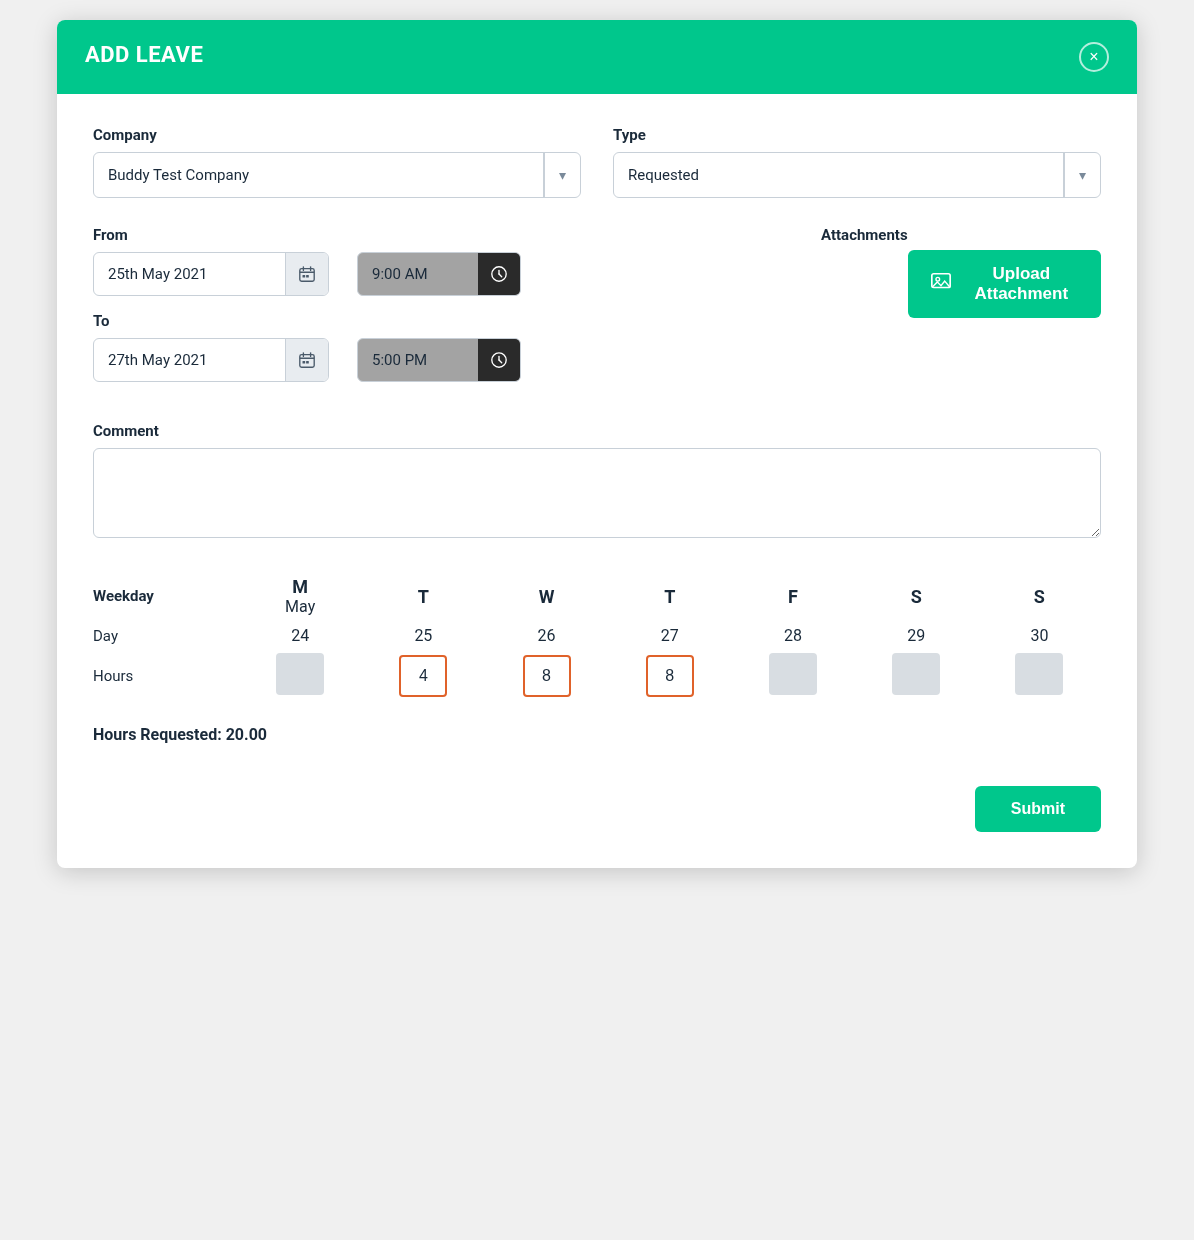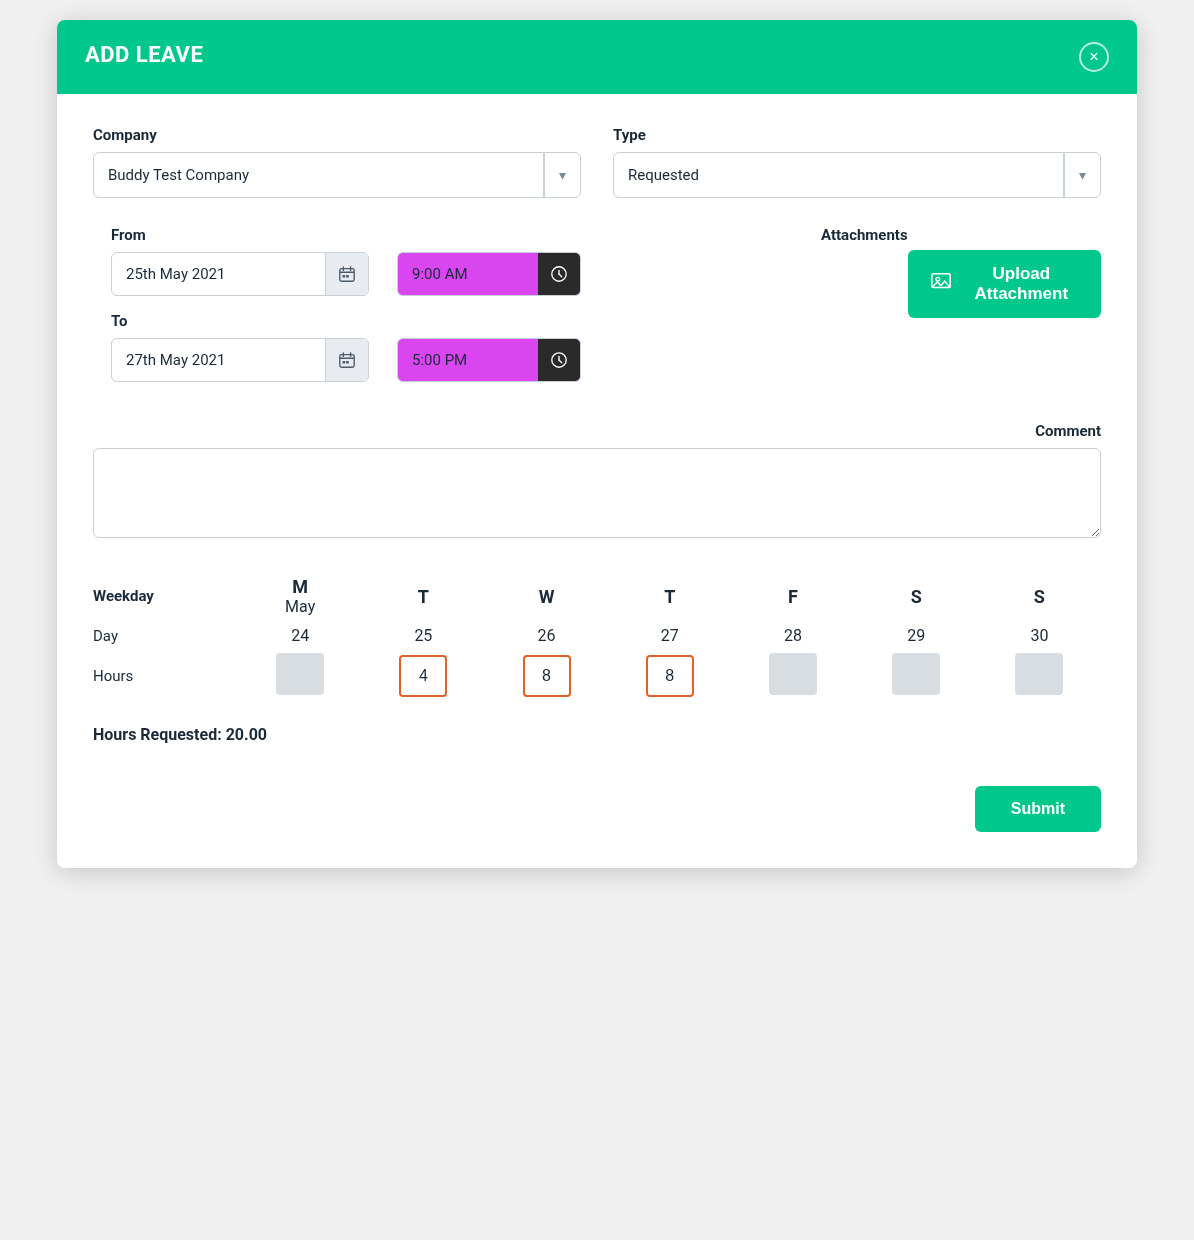--- a/index.html
+++ b/index.html
@@ -99,21 +99,21 @@
       color: #1a2a3a;
       margin-bottom: 8px;
     }
     .date-input-wrapper {
       display: flex;
       align-items: center;
       border: 1.5px solid #c8d0d8;
       border-radius: 6px;
       background: #fff;
       overflow: hidden;
-      width: 258px;
+      width: 236px;
     }
     .date-input-text {
       flex: 1;
       padding: 10px 14px;
       font-size: 15px;
       color: #1a2a3a;
     }
     .input-icon-btn {
       background: #e8ecf0;
       border: none;
@@ -125,23 +125,23 @@
       align-items: center;
       justify-content: center;
       color: #4a5a6a;
       font-size: 16px;
     }
     .time-input-wrapper {
       display: flex;
       align-items: center;
       border: 1.5px solid #c8d0d8;
       border-radius: 6px;
-      background: #d946ef;
+      background: #a3a3a3;
       overflow: hidden;
-      width: 184px;
+      width: 164px;
     }
     .time-input-text {
       flex: 1;
       padding: 10px 14px;
       font-size: 15px;
       color: #1a2a3a;
     }
     .datetime-fields {
       flex: 1;
     }
@@ -174,21 +174,20 @@
       font-size: 20px;
     }
     .comment-section {
       margin-bottom: 28px;
     }
     .comment-label {
       font-size: 15px;
       font-weight: 700;
       color: #1a2a3a;
       margin-bottom: 8px;
-      text-align: right;
     }
     .comment-textarea {
       width: 100%;
       height: 90px;
       border: 1.5px solid #c8d0d8;
       border-radius: 6px;
       padding: 10px 14px;
       font-size: 15px;
       resize: vertical;
       color: #1a2a3a;
@@ -275,21 +274,20 @@
     .top-fields-row {
       display: flex;
       gap: 32px;
       margin-bottom: 28px;
     }
     .main-content-row {
       display: flex;
       gap: 36px;
       align-items: flex-start;
       margin-bottom: 24px;
-      margin-left: 18px;
     }
   </style>
 </head>
 <body>
 
 <div class="modal">
 
   <div class="modal-header">
     <span class="modal-title">ADD LEAVE</span>
     <button class="close-btn">

